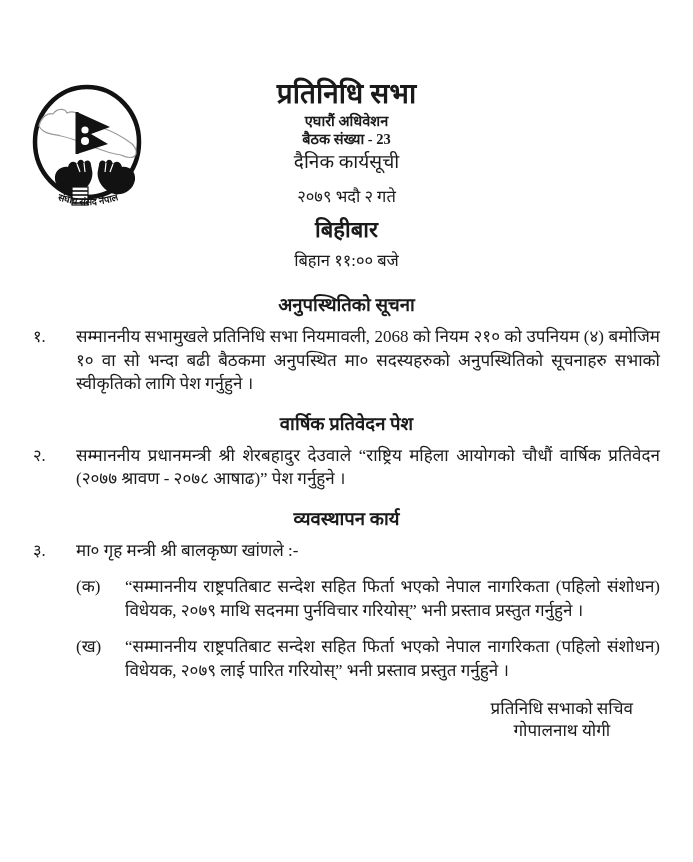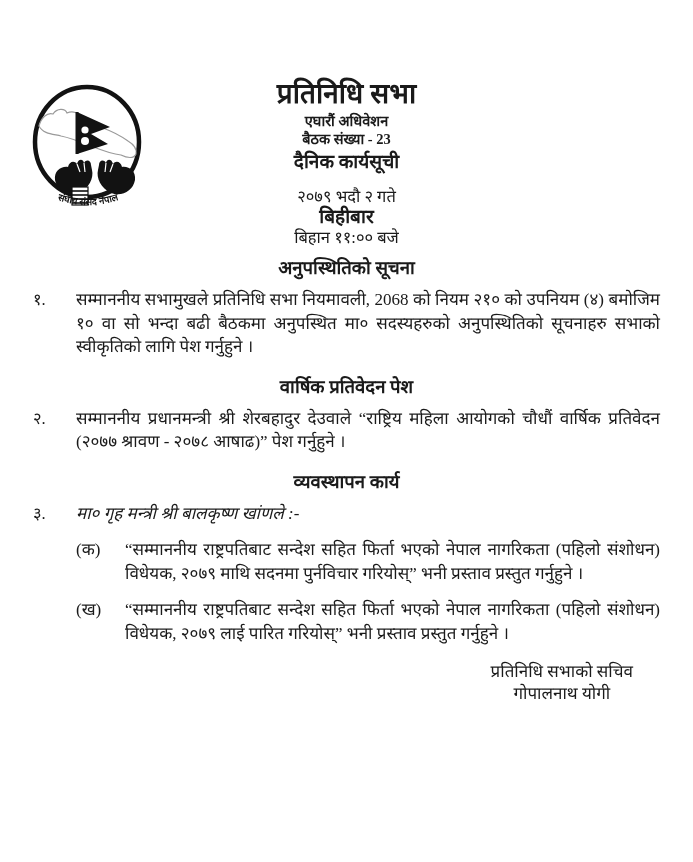--- a/index.html
+++ b/index.html
@@ -13,38 +13,38 @@
   }
   
   .emblem{position:absolute;left:31px;top:84px;}
 
   
   .header{padding-top:77px;text-align:center;}
   .h-title1{font-size:26px;font-weight:700;line-height:30px;}
   .h-title2{font-size:28px;font-weight:700;line-height:33px;}
   .h-session{font-size:14.5px;font-weight:700;line-height:17px;margin-top:3px;}
   .h-meeting{font-size:14.5px;font-weight:700;line-height:17px;margin-top:1px;}
-  .h-doctype{font-size:19px;font-weight:700;line-height:23px;margin-top:2px;}
+  .h-doctype{font-size:19px;font-weight:400;line-height:23px;margin-top:2px;}
   .h-date{font-size:16.5px;line-height:20px;margin-top:14px;}
-  .h-day{font-size:19px;font-weight:700;line-height:20px;margin-top:0;}
-  .h-time{font-size:16.5px;line-height:20px;margin-top:1px;}
+  .h-day{font-size:22px;font-weight:700;line-height:20px;margin-top:13px;}
+  .h-time{font-size:16.5px;line-height:20px;margin-top:11px;}
 
   .section-heading{
     font-size:18.5px;font-weight:700;text-align:center;
     margin:14px 0 9px 0;
   }
-  .section-heading.first{margin-top:6px;}
+  .section-heading.first{margin-top:20px;}
 
   .item{display:flex;margin:8px 33px 0 33px;}
   .item .num{flex:0 0 43px;font-size:16.5px;line-height:23.5px;}
   .item .txt{
     flex:1;margin:0;font-size:17px;line-height:23.5px;
     text-align:justify;text-align-last:left;
   }
-  .item.single .txt{text-align:left;font-style:italic;}
+  .item.single .txt{text-align:left;}
 
   .subitem{display:flex;margin:13px 33px 0 76px;}
   .subitem .slabel{flex:0 0 49px;font-size:17px;line-height:23.5px;}
   .subitem .txt{
     flex:1;margin:0;font-size:17px;line-height:23.5px;
     text-align:justify;text-align-last:left;
   }
 
   .signature{
     width:max-content;

